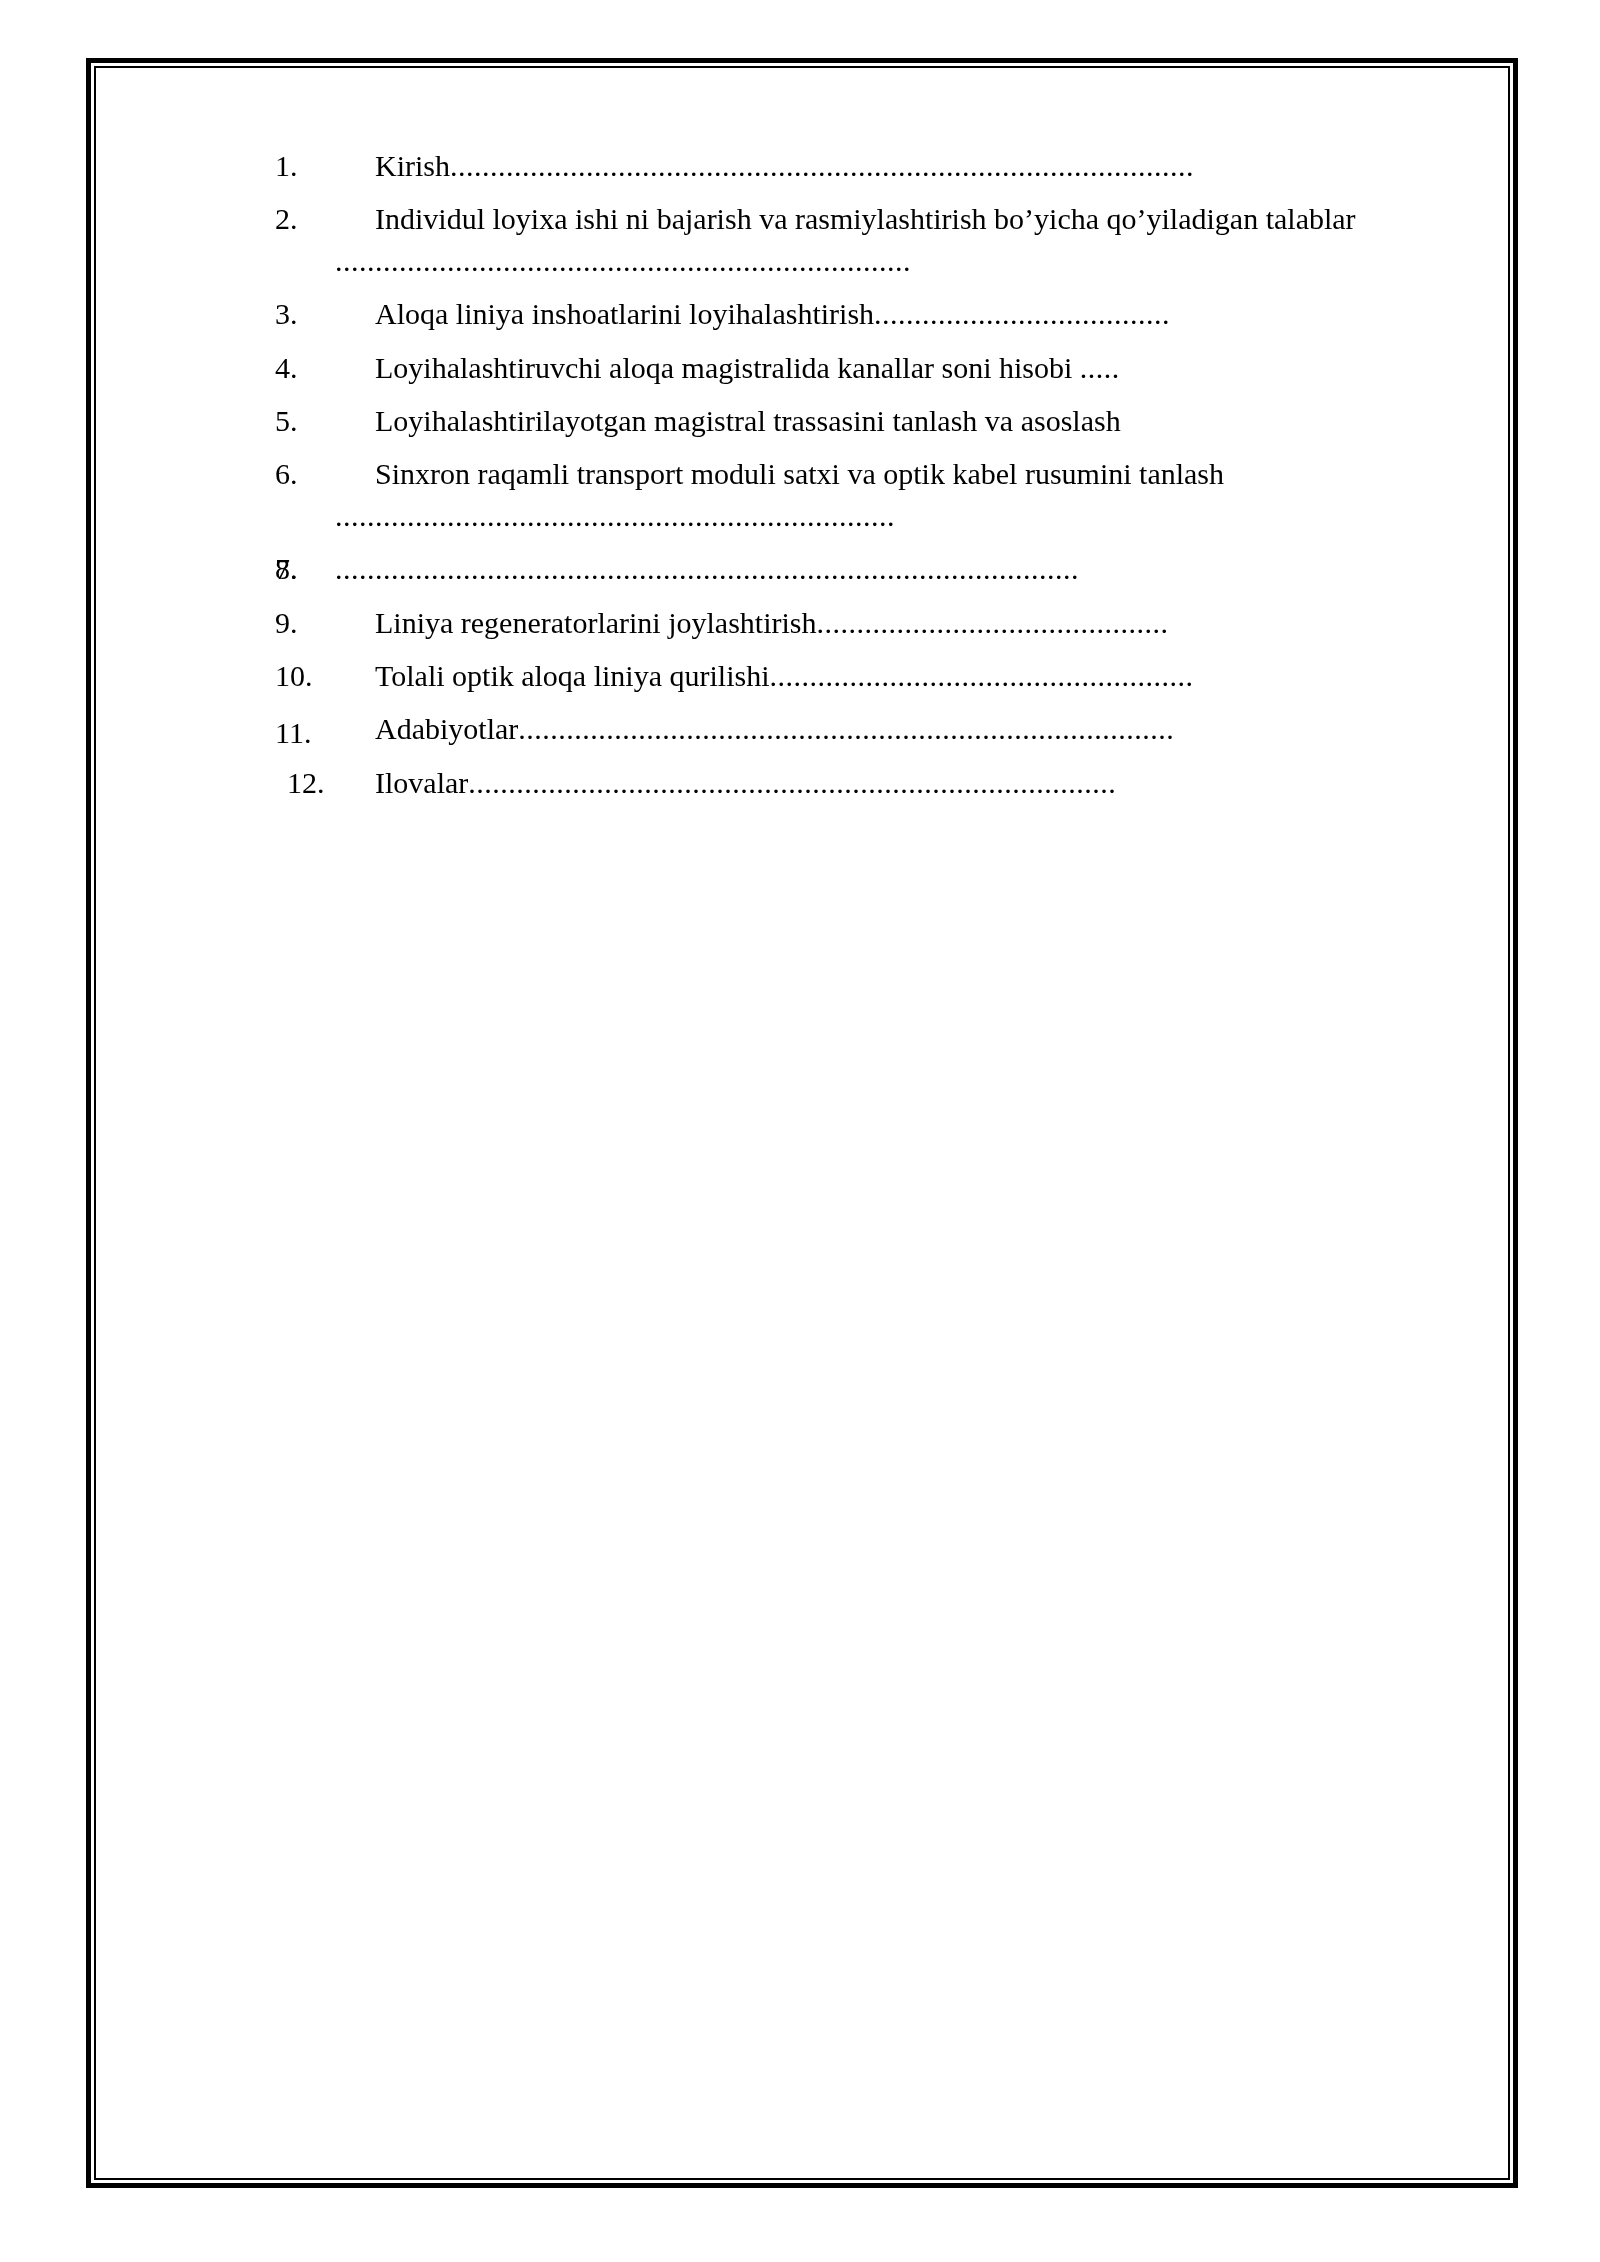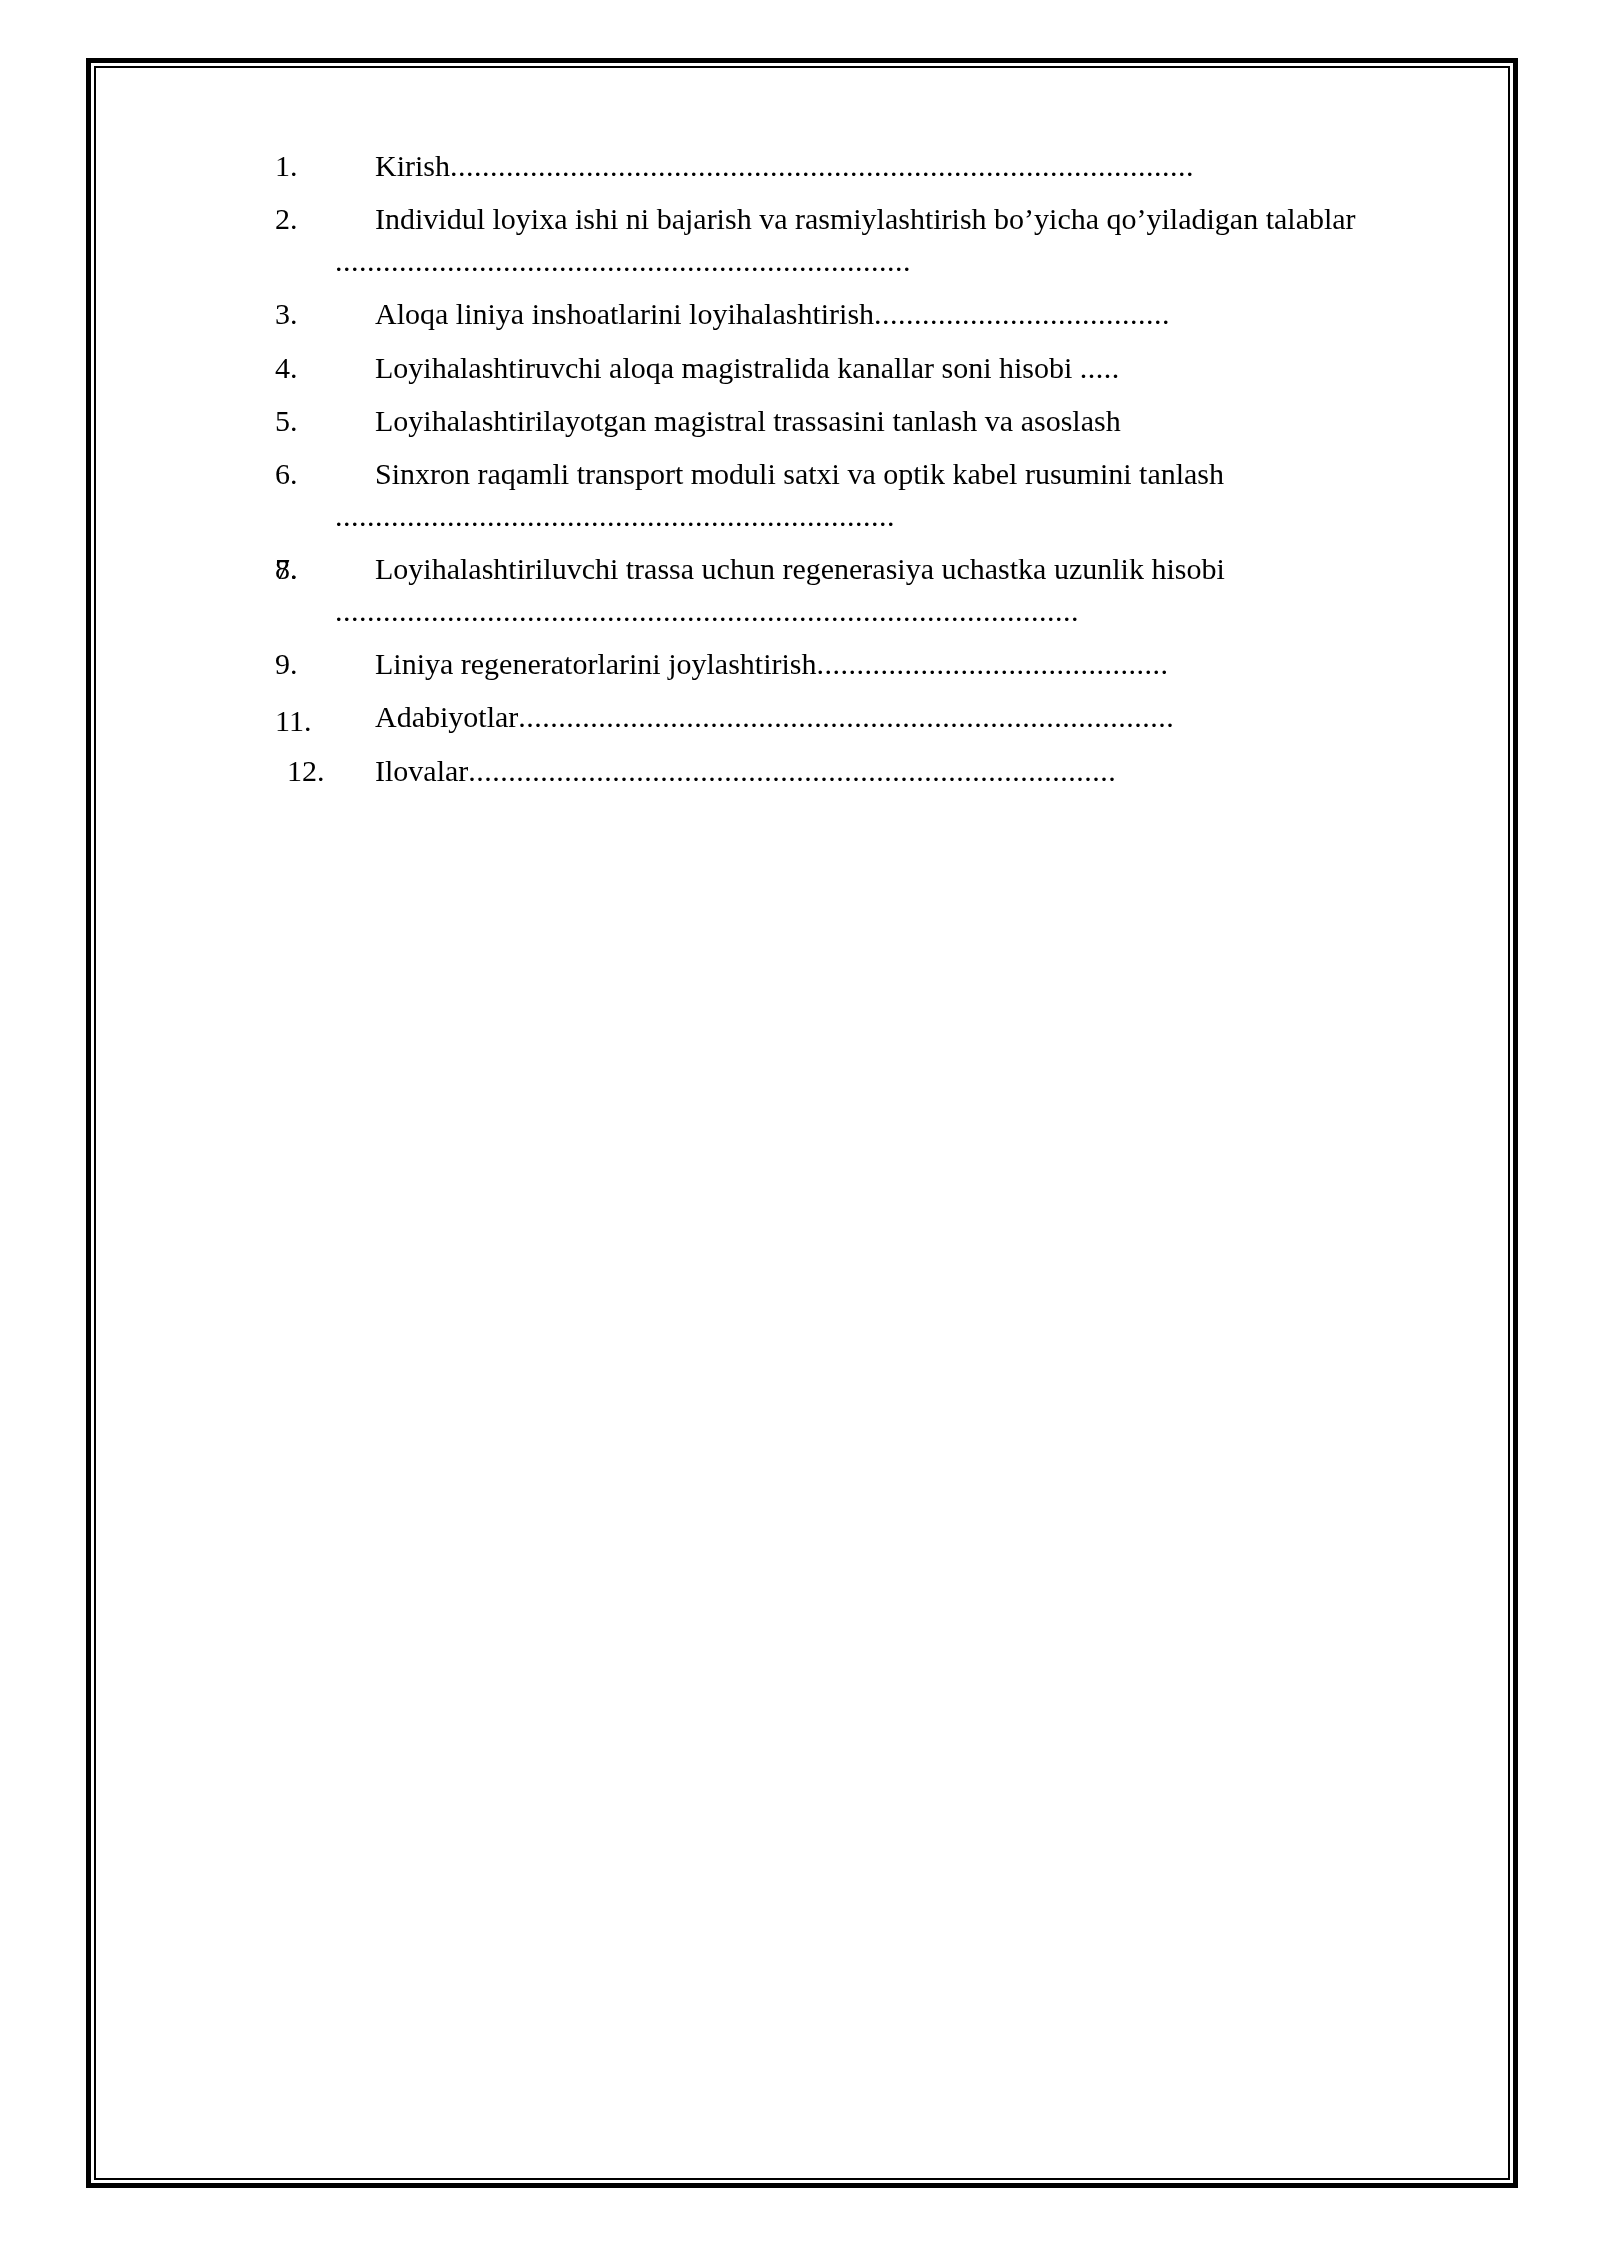--- a/index.html
+++ b/index.html
@@ -128,27 +128,30 @@
 
       <li class="justify" style="counter-increment: none; --no-before: 1;"><span style="position: absolute; left: 0px; top: 0px;">6.</span>
         <span class="txt">Sinxron raqamli transport moduli   satxi va optik kabel rusumini tanlash</span><span class="dots">......................................................................</span>
       </li>
 
       <li class="nojustify" style="counter-increment: none; --no-before: 1;"><span style="position: absolute; left: 0px; top: 0px;">7.</span>
         <span class="dots"></span>
       </li>
 
       <li class="justify" style="counter-increment: none; --no-before: 1;"><span style="position: absolute; left: 0px; top: 0px;">8.</span>
-        <span class="txt">Loyihalashtiriluvchi trassa uchun regenerasiya uchastka uzunlik hisobi</span><span class="dots">.............................................................................................</span>
+        <span class="dots">.............................................................................................</span>
       </li>
 
       <li class="nojustify" style="counter-increment: none; --no-before: 1;"><span style="position: absolute; left: 0px; top: 0px;">9.</span>
         <span class="txt">Liniya regeneratorlarini joylashtirish</span><span class="dots">............................................</span>
       </li>
 
+      <li class="nojustify two-digit" style="counter-increment: none; --no-before: 1;"><span style="position: absolute; left: 0px; top: 0px;">10.</span>
+        <span class="txt">Tolali optik aloqa liniya qurilishi</span><span class="dots">.....................................................</span>
+      </li>
 
       <li class="nojustify two-digit" style="counter-increment: none; --no-before: 1;"><span style="position: absolute; left: 0px; top: 4px;">11.</span>
         <span class="txt">Adabiyotlar</span><span class="dots">..................................................................................</span>
       </li>
 
       <li class="nojustify two-digit" style="counter-increment: none; --no-before: 1;"><span style="position: absolute; left: 12px; top: 0px;">12.</span>
         <span class="txt">Ilovalar</span><span class="dots">.................................................................................</span>
       </li>
 
     </ol>

